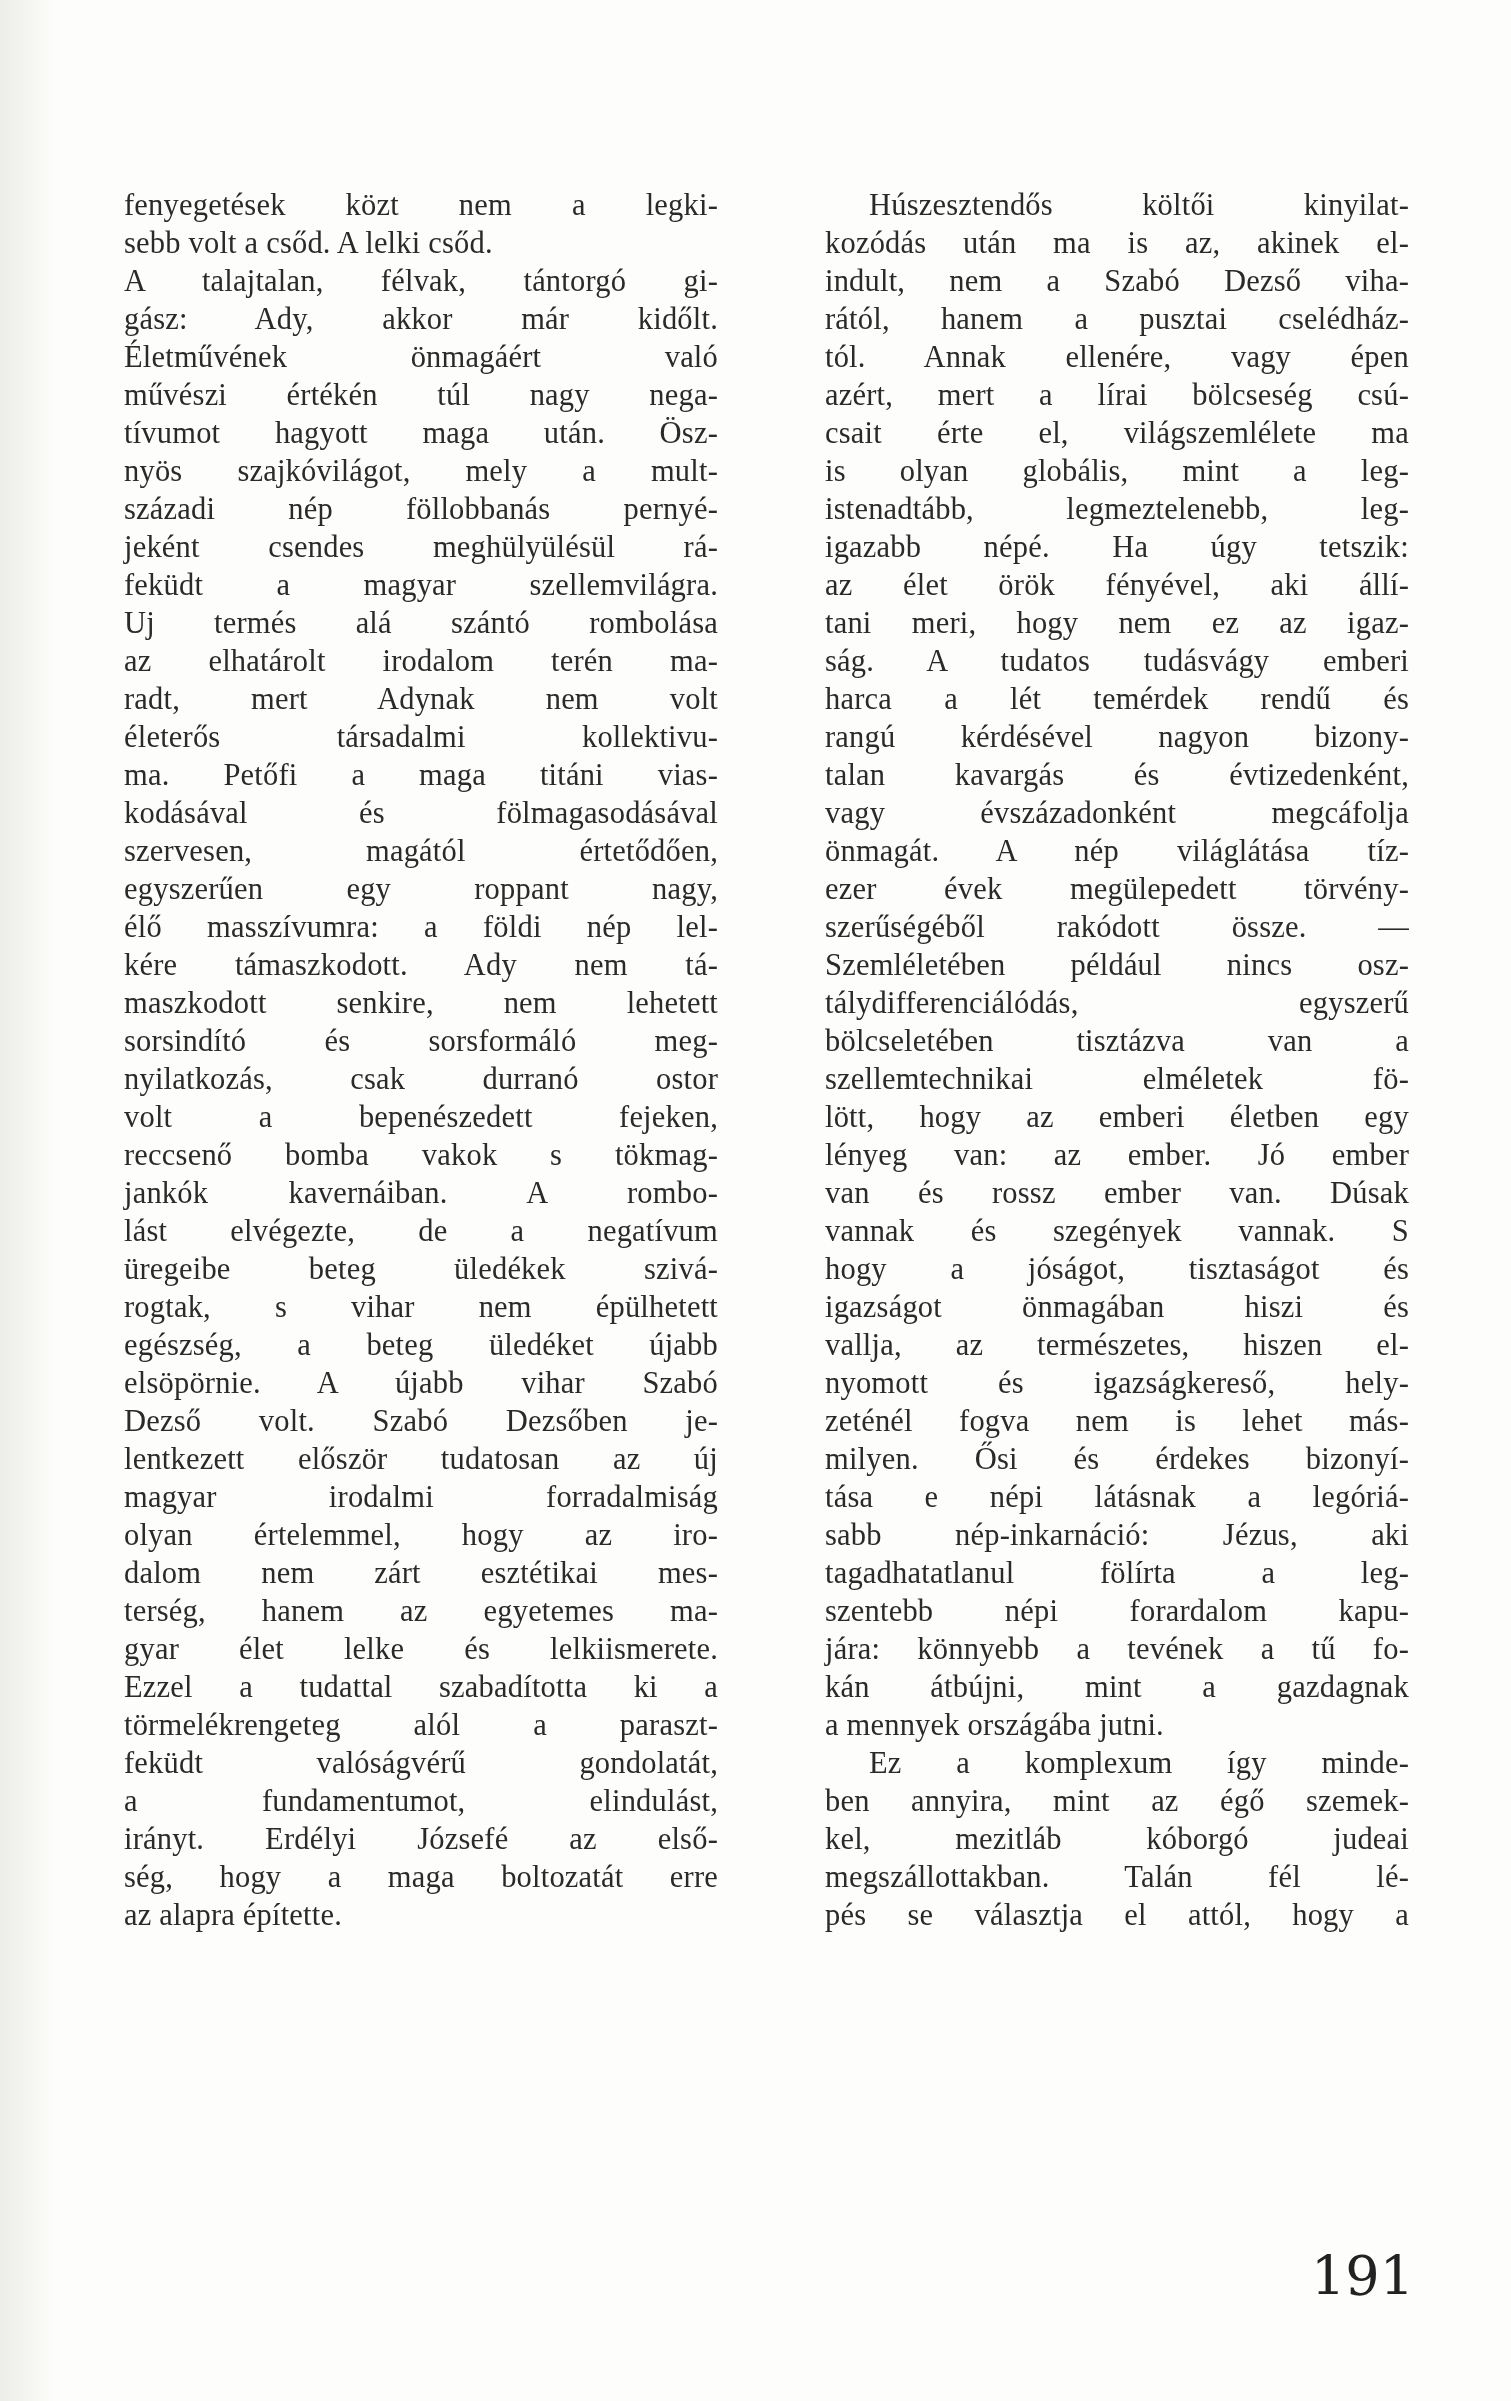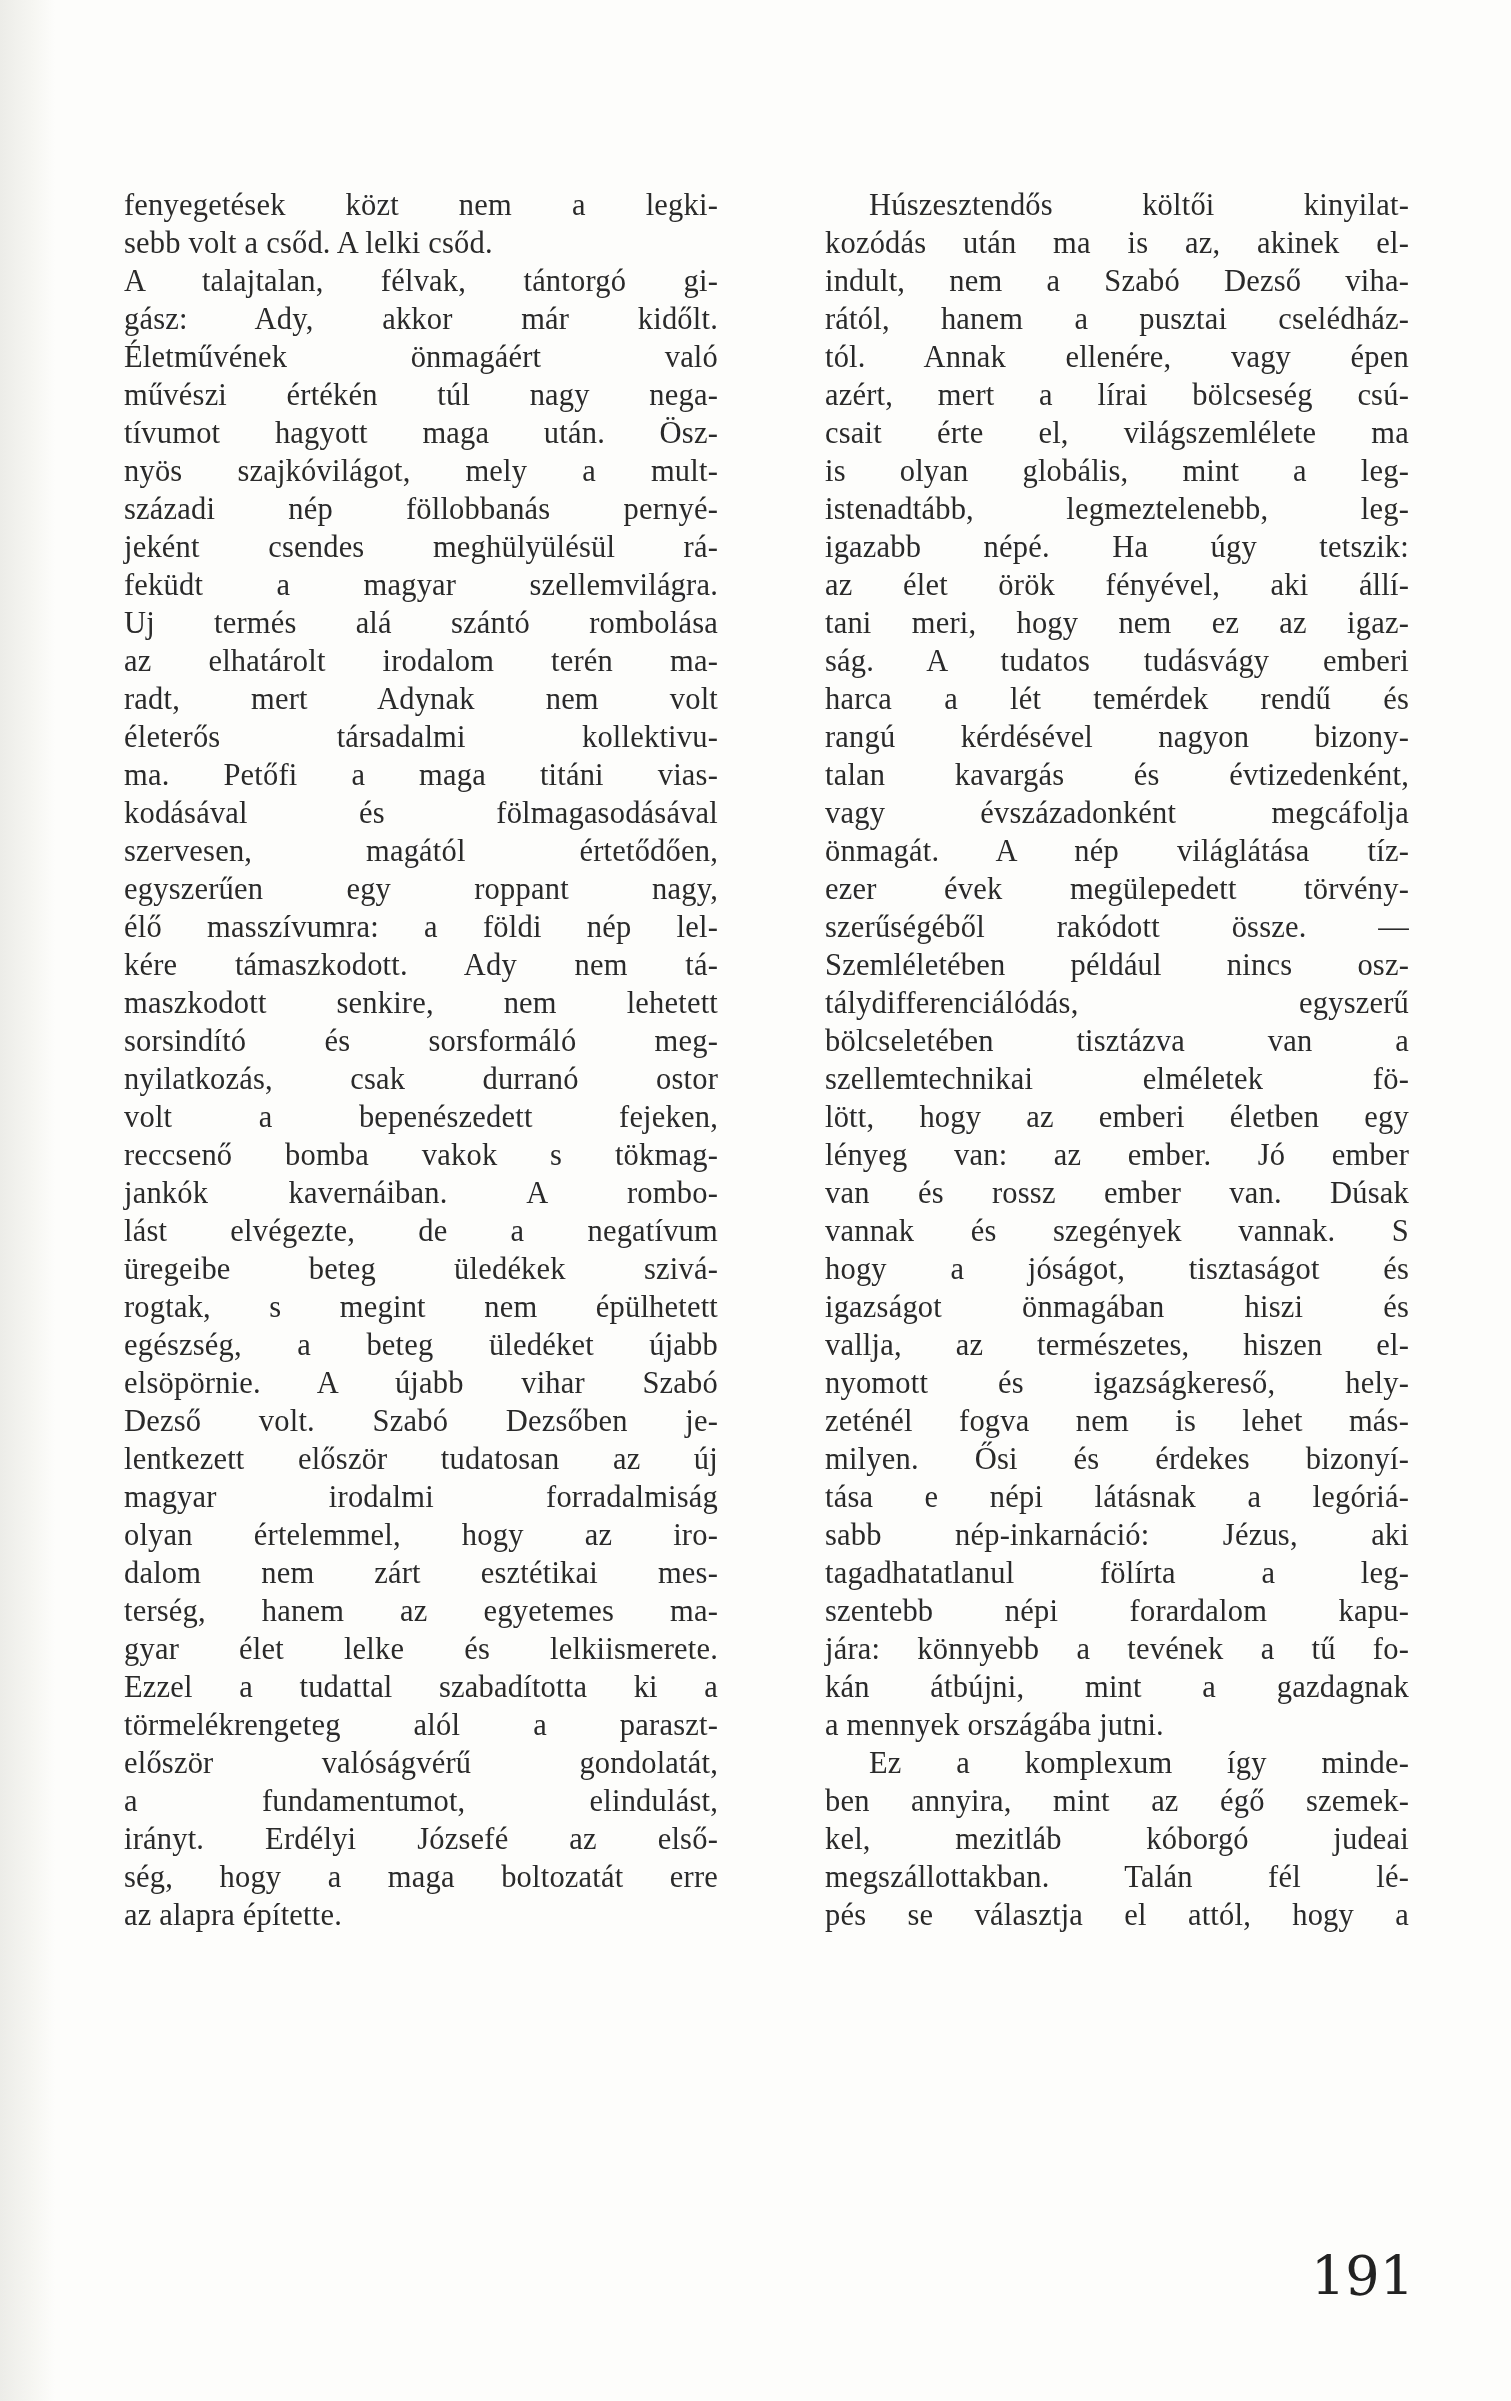--- a/index.html
+++ b/index.html
@@ -88,33 +88,33 @@
   <span class="line">élő masszívumra: a földi nép lel-</span>
   <span class="line">kére támaszkodott. Ady nem tá-</span>
   <span class="line">maszkodott senkire, nem lehetett</span>
   <span class="line">sorsindító és sorsformáló meg-</span>
   <span class="line">nyilatkozás, csak durranó ostor</span>
   <span class="line">volt a bepenészedett fejeken,</span>
   <span class="line">reccsenő bomba vakok s tökmag-</span>
   <span class="line">jankók kavernáiban. A rombo-</span>
   <span class="line">lást elvégezte, de a negatívum</span>
   <span class="line">üregeibe beteg üledékek szivá-</span>
-  <span class="line">rogtak, s megint nem épülhetett</span>
+  <span class="line">rogtak, s vihar nem épülhetett</span>
   <span class="line">egészség, a beteg üledéket újabb</span>
   <span class="line">elsöpörnie. A újabb vihar Szabó</span>
   <span class="line">Dezső volt. Szabó Dezsőben je-</span>
   <span class="line">lentkezett először tudatosan az új</span>
   <span class="line">magyar irodalmi forradalmiság</span>
   <span class="line">olyan értelemmel, hogy az iro-</span>
   <span class="line">dalom nem zárt esztétikai mes-</span>
   <span class="line">terség, hanem az egyetemes ma-</span>
   <span class="line">gyar élet lelke és lelkiismerete.</span>
   <span class="line">Ezzel a tudattal szabadította ki a</span>
   <span class="line">törmelékrengeteg alól a paraszt-</span>
-  <span class="line">először valóságvérű gondolatát,</span>
+  <span class="line">feküdt valóságvérű gondolatát,</span>
   <span class="line">a fundamentumot, elindulást,</span>
   <span class="line">irányt. Erdélyi Józsefé az első-</span>
   <span class="line">ség, hogy a maga boltozatát erre</span>
   <span class="line last">az alapra építette.</span>
 </div>
 
 <div class="column col-right">
   <span class="line indent">Húszesztendős költői kinyilat-</span>
   <span class="line">kozódás után ma is az, akinek el-</span>
   <span class="line">indult, nem a Szabó Dezső viha-</span>

